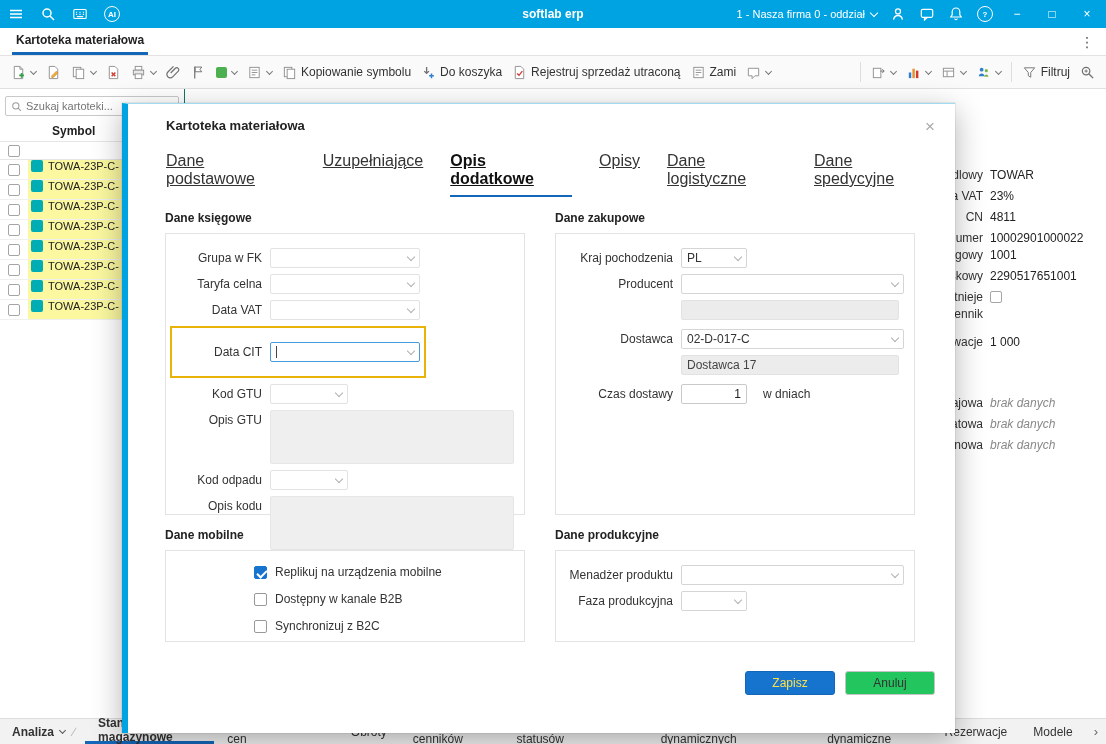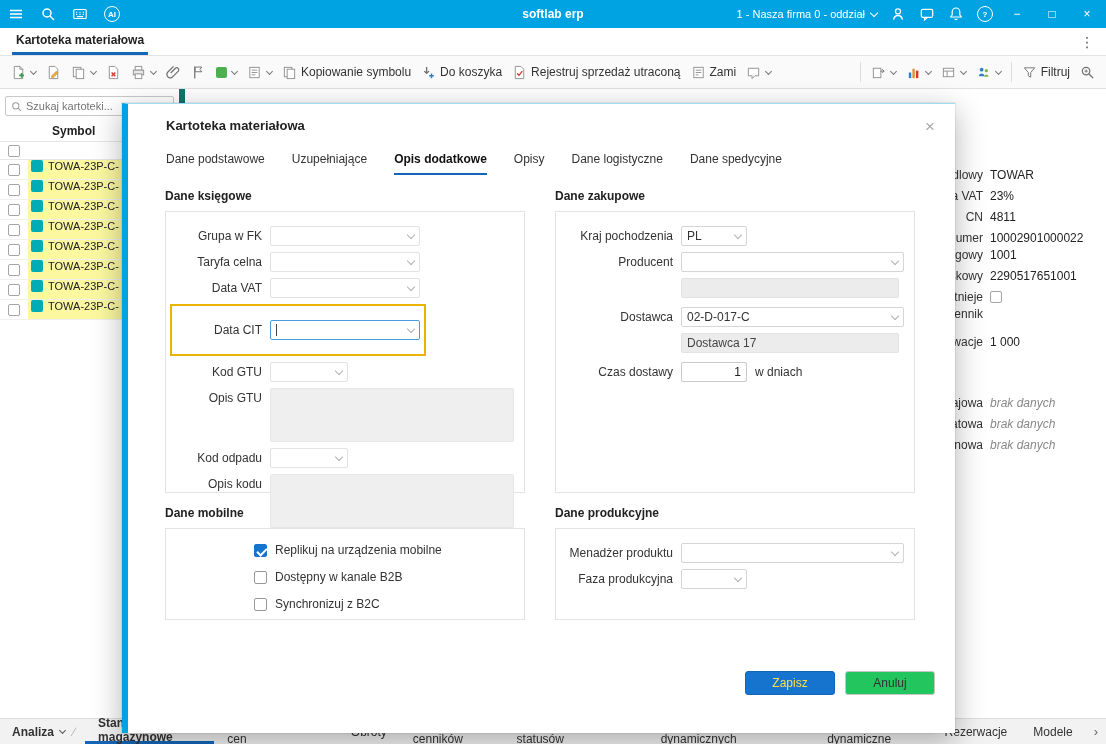--- a/index.html
+++ b/index.html
@@ -26,21 +26,21 @@
 
 .toolbar { height:33px; background:#fafafa; border-bottom:1px solid #e0e0e0; display:flex; align-items:center; padding:0 6px; white-space:nowrap; }
 .tbtn { display:flex; align-items:center; gap:4px; padding:4px 5px; border-radius:3px; color:#333; font-size:12px; }
 .ic { width:15px; height:15px; display:block; flex:none; }
 .tchev { width:5px; height:5px; border-right:1.3px solid #777; border-bottom:1.3px solid #777; transform:rotate(45deg); margin:-2px 0 0 1px; flex:none; }
 .tdivider { width:1px; height:20px; background:#ddd; margin:0 5px; flex:none; }
 .green-sq { width:11px; height:11px; background:#4CAF50; border-radius:2px; display:block; }
 .toolbar-right { margin-left:auto; display:flex; align-items:center; }
 
 
-.left-panel { position:absolute; top:89px; left:0; bottom:26px; width:185px; background:#fff; border-right:6px solid #0f766e; z-index:1; }
+.left-panel { position:absolute; top:89px; left:0; bottom:26px; width:185px; background:#fff; border-right:1px solid #0f766e; z-index:1; }
 .search-box { margin:7px 5px 4px 5px; height:20px; border:1px solid #c9c9c9; border-radius:2px; display:flex; align-items:center; gap:4px; padding:0 5px; background:#fff; }
 .search-box input { border:none; outline:none; width:100%; font-size:11px; color:#555; font-family:"Liberation Sans",sans-serif; }
 .mag { width:11px; height:11px; flex:none; }
 .lp-colheader { height:22px; border-bottom:1px solid #e6e6e6; display:flex; align-items:center; padding-left:52px; font-weight:bold; color:#222; }
 .lp-selectrow { height:18px; border-bottom:1px solid #e6e6e6; display:flex; align-items:center; padding-left:8px; }
 .cb { width:12px; height:12px; border:1px solid #a5a5a5; background:#fff; border-radius:2px; flex:none; }
 .trow { height:20px; display:flex; align-items:center; border-bottom:1px solid #f0f0f0; }
 .trow .cb { margin:0 8px; }
 .sym-cell { flex:1; height:100%; background:#FBF8A0; display:flex; align-items:flex-start; gap:5px; padding-left:3px; font-size:11px; color:#222; overflow:hidden; }
 .teal-sq { width:12px; height:12px; background:#00ADB5; border-radius:2px; flex:none; }
@@ -66,21 +66,21 @@
 .bb-overflow { margin-left:auto; padding:0 8px; color:#666; font-size:13px; }
 
 
 .modal { position:absolute; left:122px; top:103px; width:833px; height:630px; background:#fff; z-index:10;
   border-left:6px solid #00A3E1; border-top:1px solid #9fdcf2;
   box-shadow:0 8px 28px rgba(0,0,0,.30), 0 0 0 1px rgba(0,0,0,.06); }
 .modal-header { display:flex; justify-content:space-between; align-items:flex-start; padding:14px 14px 4px 38px; }
 .modal-title { font-weight:bold; font-size:13px; color:#222; }
 .modal-close { color:#a9a9a9; font-size:17px; line-height:14px; padding:2px 6px; }
 .modal-tabs { display:flex; gap:27px; padding:12px 20px 0 38px; }
-.mtab { padding-bottom:7px; color:#333; font-size:12px; border-bottom:2px solid transparent; }
+.mtab { padding-bottom:7px; color:#333; font-size:16px; border-bottom:2px solid transparent;text-decoration:underline; }
 .mtab.active { font-weight:bold; border-bottom-color:#1466B8; color:#111; }
 .modal-body { padding:14px 20px 0 37px; display:grid; grid-template-columns:360px 360px; column-gap:30px; row-gap:13px; }
 .section-title { font-weight:bold; font-size:12px; color:#222; margin-bottom:8px; }
 .section-box { border:1px solid #e3e3e3; padding:14px 10px 10px 10px; }
 .sb-tall { height:282px; }
 .sb-short { height:92px; }
 .frow { display:flex; align-items:center; margin-bottom:6px; }
 .frow.top { align-items:flex-start; }
 .frow label { width:86px; text-align:right; margin-right:8px; color:#333; flex:none; }
 .frow.wide label { width:107px; }
@@ -88,21 +88,21 @@
 .dd { height:20px; border:1px solid #d5d5d5; border-radius:2px; background:#fff; display:flex; align-items:center; justify-content:space-between; padding:0 5px; color:#333; }
 .dd .chev { width:6px; height:6px; border-right:1.4px solid #b0b0b0; border-bottom:1.4px solid #b0b0b0; transform:rotate(45deg); margin-top:-3px; flex:none; }
 .dd.disabled { border-color:#e2e2e2; }
 .dd.focused { border-color:#4a9ade; }
 .dd.focused::before { content:""; width:1px; height:12px; background:#444; }
 .w150 { width:150px; } .w78 { width:78px; } .w64 { width:66px; } .w232 { width:232px; }
 .ta { width:255px; height:54px; background:#efefef; border:1px solid #e6e6e6; border-radius:2px; }
 .ro-field { width:218px; height:20px; background:#ececec; border:1px solid #e2e2e2; border-radius:2px; display:flex; align-items:center; padding:0 5px; color:#444; }
 .cit-row { border:2px solid #eab308; padding:14px 4px; margin-left:-6px; width:fit-content; }
 .num-input { width:66px; height:20px; border:1px solid #c9c9c9; border-radius:2px; text-align:right; padding:0 5px; font-family:"Liberation Sans",sans-serif; font-size:12px; color:#222; }
-.suffix { margin-left:8px; color:#333; }
+.suffix { margin-left:16px; color:#333; }
 .mcb-row { display:flex; align-items:center; margin:0 0 13px 78px; }
 .mcb { width:13px; height:13px; border:1px solid #999; background:#fff; border-radius:2px; margin-right:8px; flex:none; position:relative; }
 .mcb.checked { background:#1774CE; border-color:#1774CE; }
 .mcb.checked::after { content:""; position:absolute; left:4px; top:1px; width:4px; height:8px; border:solid #fff; border-width:0 2px 2px 0; transform:rotate(45deg); }
 .modal-buttons { position:absolute; bottom:38px; right:20px; display:flex; gap:10px; }
 .btn { min-width:90px; height:24px; border-radius:3px; font-size:12px; display:flex; align-items:center; justify-content:center; font-family:"Liberation Sans",sans-serif; }
 .btn-primary { background:#1774CE; color:#fde047; border:1px solid #1467b8; }
 .btn-secondary { background:#22c55e; color:#333; border:1px solid #c5c5c5; }
 </style>
 </head>

